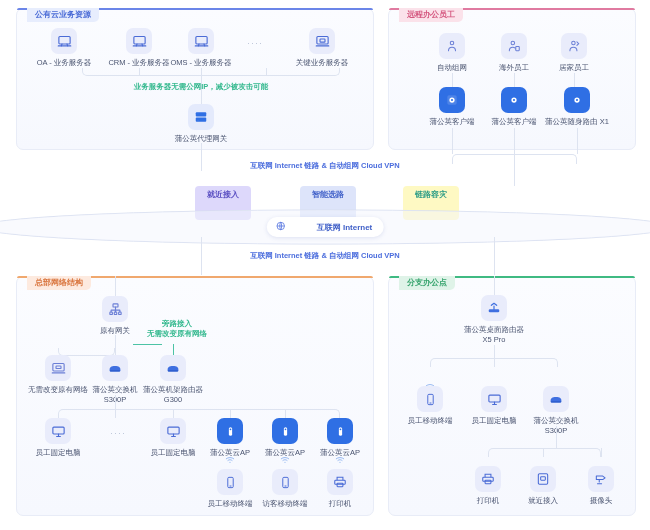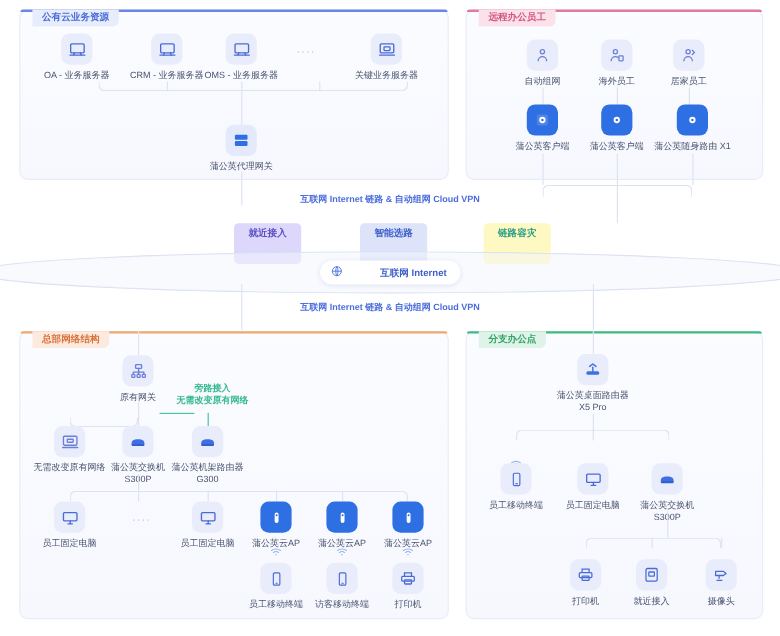--- a/index.html
+++ b/index.html
@@ -129,20 +129,21 @@
         </svg>
     </div>
     <div class="lbl">关键业务服务器</div>
   </div>
 
   <div class="brk-d" style="left:82px;top:68px;width:258px;height:8px;"></div>
   <div class="ln v" style="left:139px;top:68px;height:8px;"></div>
   <div class="ln v" style="left:201px;top:68px;height:8px;"></div>
   <div class="ln v" style="left:266px;top:68px;height:8px;"></div>
   <div class="ln v" style="left:201px;top:76px;height:30px;"></div>
+  <div class="greentxt" style="left:81px;top:82px;width:240px;">业务服务器无需公网IP，减少被攻击可能</div>
 
   <div class="node" style="left:201px;top:104px;">
     <div class="ic" style="background:#e4eafc;">
       <svg width="14" height="14" viewBox="0 0 24 24" fill="none" stroke="#2f6fe4" stroke-width="2">
         <rect x="3" y="4" width="18" height="7" rx="1.5" fill="#2f6fe4" stroke="none"></rect>
         <rect x="3" y="13" width="18" height="7" rx="1.5" fill="#2f6fe4" stroke="none"></rect>
         <circle cx="7" cy="7.5" r="1" fill="#ffffff"></circle>
           <circle cx="7" cy="16.5" r="1" fill="#ffffff"></circle>
         </svg>
     </div>

